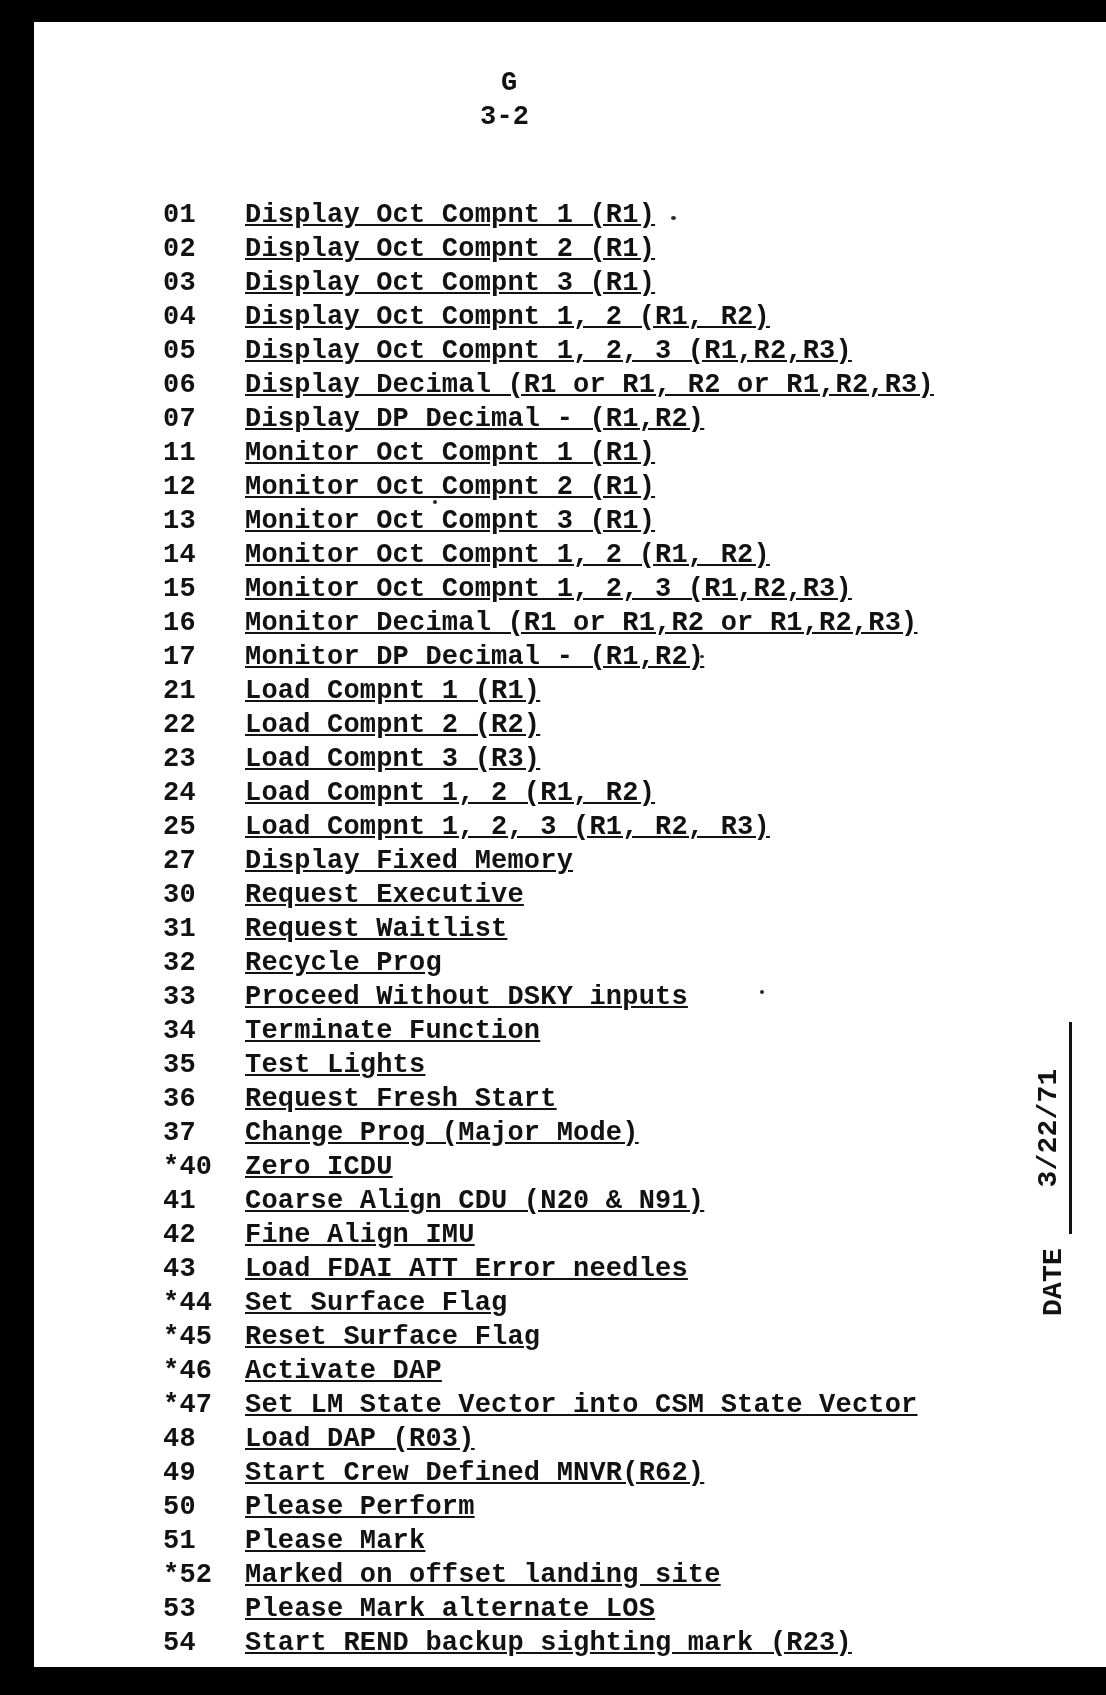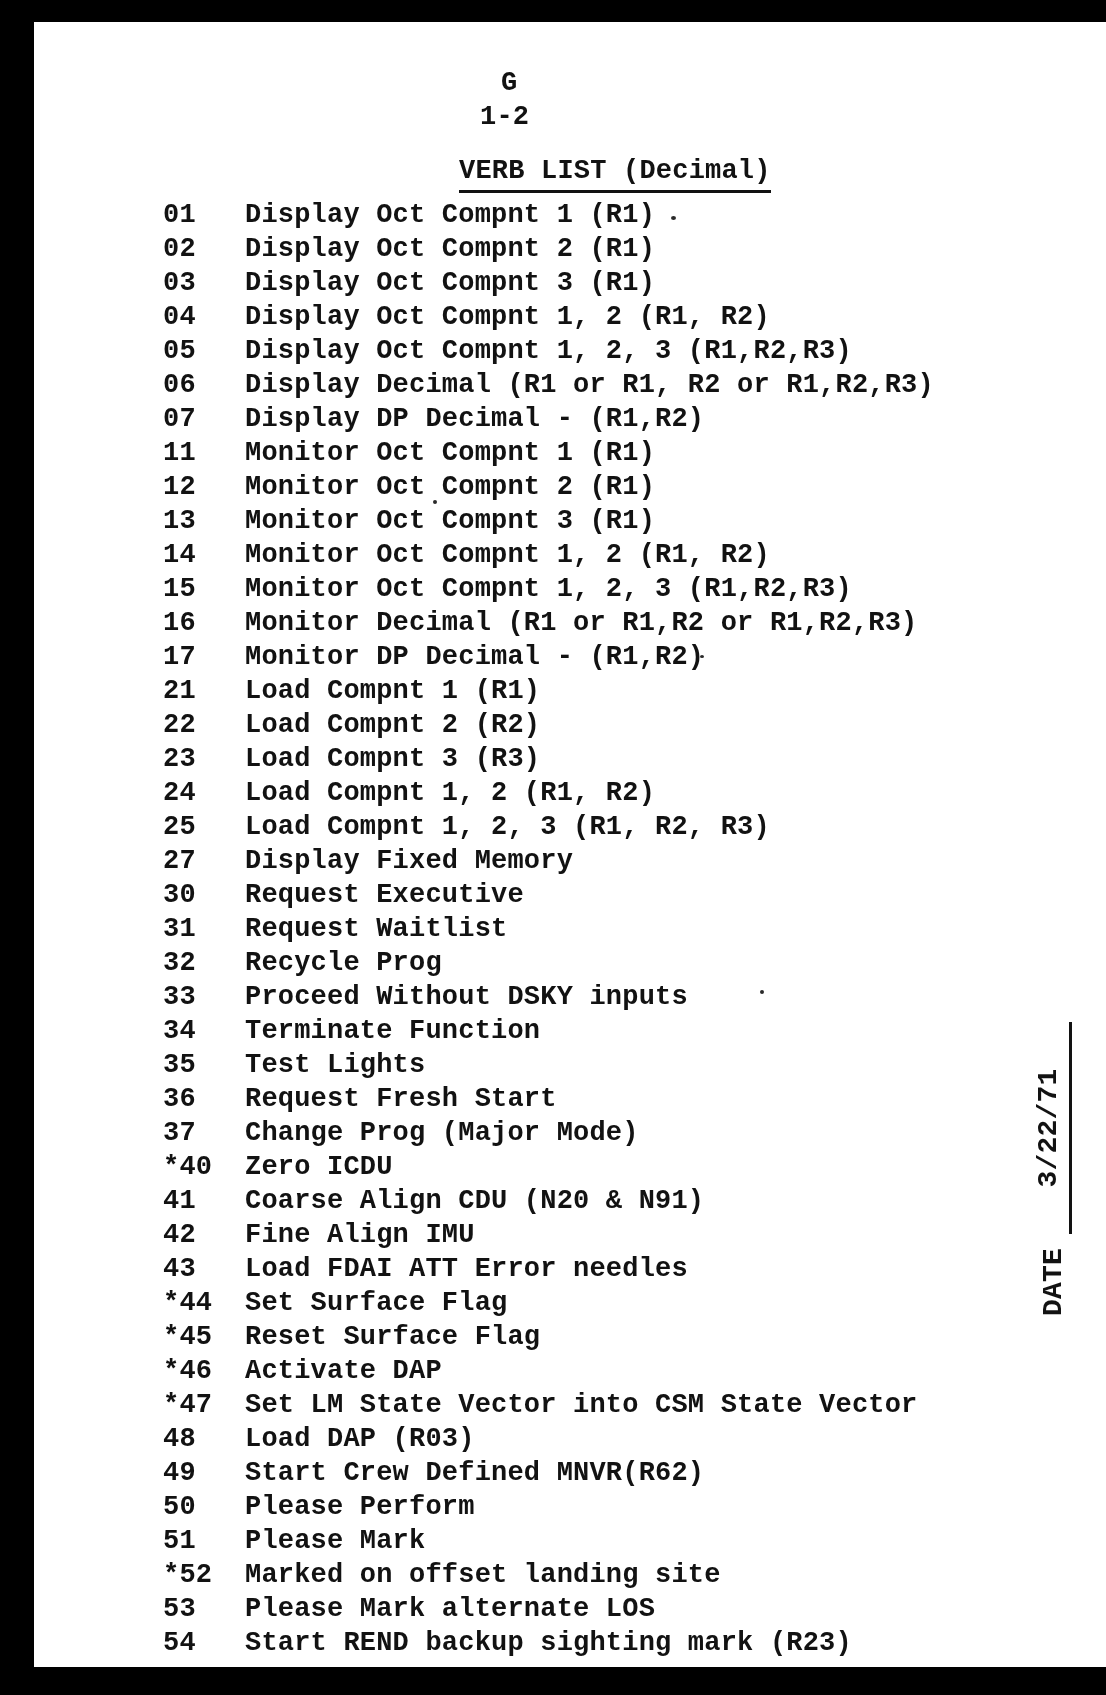--- a/index.html
+++ b/index.html
@@ -31,21 +31,21 @@
     border-bottom: 3px solid #121212;
   }
 
   .verb-list {
     position: absolute; left: 163px; top: 198px;
     font-size: 27px; line-height: 34px;
     white-space: pre;
   }
   .verb-row { height: 34px; }
   .verb-code { display: inline-block; width: 50px; }
-  .verb-desc { display: inline-block; margin-left: 32px; }
+  .verb-desc { display: inline-block; margin-left: 32px; text-decoration: underline; }
 
   
   .date-block {
     position: absolute; left: 1038px; top: 1322px;
     width: 312px; height: 46px;
     transform: rotate(-90deg);
     transform-origin: 0 0;
     font-size: 28px;
     white-space: nowrap;
   }
@@ -67,23 +67,22 @@
 </head>
 <body>
 
 <div class="page">
 
   <div class="bar bar-top"></div>
   <div class="bar bar-left"></div>
   <div class="bar bar-bottom"></div>
 
   <div class="hdr-g typed">G</div>
-  <div class="hdr-pg typed">1-2</div>
+  <div class="hdr-pg typed">3-2</div>
 
-  <div class="title typed">VERB LIST (Decimal)</div>
 
   <div class="verb-list typed"><div class="verb-row"><span class="verb-code">01</span><span class="verb-desc">Display Oct Compnt 1 (R1)</span></div><div class="verb-row"><span class="verb-code">02</span><span class="verb-desc">Display Oct Compnt 2 (R1)</span></div><div class="verb-row"><span class="verb-code">03</span><span class="verb-desc">Display Oct Compnt 3 (R1)</span></div><div class="verb-row"><span class="verb-code">04</span><span class="verb-desc">Display Oct Compnt 1, 2 (R1, R2)</span></div><div class="verb-row"><span class="verb-code">05</span><span class="verb-desc">Display Oct Compnt 1, 2, 3 (R1,R2,R3)</span></div><div class="verb-row"><span class="verb-code">06</span><span class="verb-desc">Display Decimal (R1 or R1, R2 or R1,R2,R3)</span></div><div class="verb-row"><span class="verb-code">07</span><span class="verb-desc">Display DP Decimal - (R1,R2)</span></div><div class="verb-row"><span class="verb-code">11</span><span class="verb-desc">Monitor Oct Compnt 1 (R1)</span></div><div class="verb-row"><span class="verb-code">12</span><span class="verb-desc">Monitor Oct Compnt 2 (R1)</span></div><div class="verb-row"><span class="verb-code">13</span><span class="verb-desc">Monitor Oct Compnt 3 (R1)</span></div><div class="verb-row"><span class="verb-code">14</span><span class="verb-desc">Monitor Oct Compnt 1, 2 (R1, R2)</span></div><div class="verb-row"><span class="verb-code">15</span><span class="verb-desc">Monitor Oct Compnt 1, 2, 3 (R1,R2,R3)</span></div><div class="verb-row"><span class="verb-code">16</span><span class="verb-desc">Monitor Decimal (R1 or R1,R2 or R1,R2,R3)</span></div><div class="verb-row"><span class="verb-code">17</span><span class="verb-desc">Monitor DP Decimal - (R1,R2)</span></div><div class="verb-row"><span class="verb-code">21</span><span class="verb-desc">Load Compnt 1 (R1)</span></div><div class="verb-row"><span class="verb-code">22</span><span class="verb-desc">Load Compnt 2 (R2)</span></div><div class="verb-row"><span class="verb-code">23</span><span class="verb-desc">Load Compnt 3 (R3)</span></div><div class="verb-row"><span class="verb-code">24</span><span class="verb-desc">Load Compnt 1, 2 (R1, R2)</span></div><div class="verb-row"><span class="verb-code">25</span><span class="verb-desc">Load Compnt 1, 2, 3 (R1, R2, R3)</span></div><div class="verb-row"><span class="verb-code">27</span><span class="verb-desc">Display Fixed Memory</span></div><div class="verb-row"><span class="verb-code">30</span><span class="verb-desc">Request Executive</span></div><div class="verb-row"><span class="verb-code">31</span><span class="verb-desc">Request Waitlist</span></div><div class="verb-row"><span class="verb-code">32</span><span class="verb-desc">Recycle Prog</span></div><div class="verb-row"><span class="verb-code">33</span><span class="verb-desc">Proceed Without DSKY inputs</span></div><div class="verb-row"><span class="verb-code">34</span><span class="verb-desc">Terminate Function</span></div><div class="verb-row"><span class="verb-code">35</span><span class="verb-desc">Test Lights</span></div><div class="verb-row"><span class="verb-code">36</span><span class="verb-desc">Request Fresh Start</span></div><div class="verb-row"><span class="verb-code">37</span><span class="verb-desc">Change Prog (Major Mode)</span></div><div class="verb-row"><span class="verb-code">*40</span><span class="verb-desc">Zero ICDU</span></div><div class="verb-row"><span class="verb-code">41</span><span class="verb-desc">Coarse Align CDU (N20 &amp; N91)</span></div><div class="verb-row"><span class="verb-code">42</span><span class="verb-desc">Fine Align IMU</span></div><div class="verb-row"><span class="verb-code">43</span><span class="verb-desc">Load FDAI ATT Error needles</span></div><div class="verb-row"><span class="verb-code">*44</span><span class="verb-desc">Set Surface Flag</span></div><div class="verb-row"><span class="verb-code">*45</span><span class="verb-desc">Reset Surface Flag</span></div><div class="verb-row"><span class="verb-code">*46</span><span class="verb-desc">Activate DAP</span></div><div class="verb-row"><span class="verb-code">*47</span><span class="verb-desc">Set LM State Vector into CSM State Vector</span></div><div class="verb-row"><span class="verb-code">48</span><span class="verb-desc">Load DAP (R03)</span></div><div class="verb-row"><span class="verb-code">49</span><span class="verb-desc">Start Crew Defined MNVR(R62)</span></div><div class="verb-row"><span class="verb-code">50</span><span class="verb-desc">Please Perform</span></div><div class="verb-row"><span class="verb-code">51</span><span class="verb-desc">Please Mark</span></div><div class="verb-row"><span class="verb-code">*52</span><span class="verb-desc">Marked on offset landing site</span></div><div class="verb-row"><span class="verb-code">53</span><span class="verb-desc">Please Mark alternate LOS</span></div><div class="verb-row"><span class="verb-code">54</span><span class="verb-desc">Start REND backup sighting mark (R23)</span></div></div>
 
   <div class="date-block typed">
     <span class="date-label">DATE</span><span class="date-line"><span class="date-value">3/22/71</span></span>
   </div>
 
   <div class="speck speck1"></div>
   <div class="speck speck2"></div>
   <div class="speck speck3"></div>

